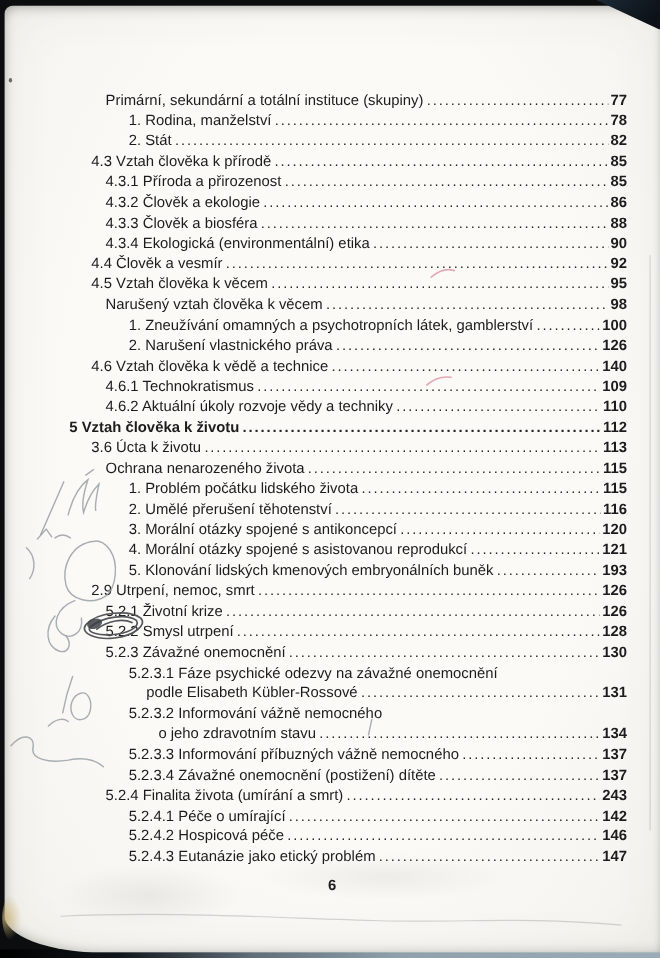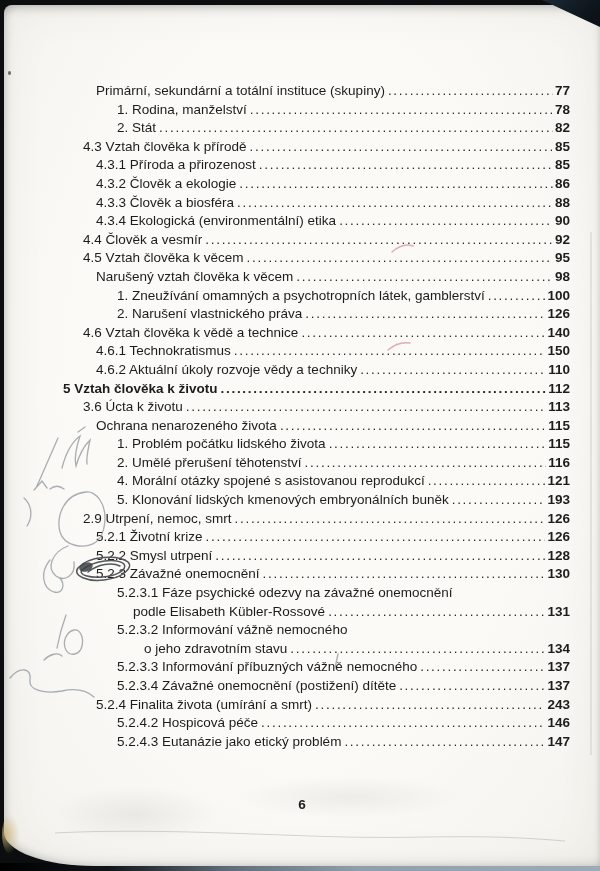--- a/index.html
+++ b/index.html
@@ -155,21 +155,21 @@
     <span class="pg">126</span>
   </div>
         <div class="row ind-1">
     <span class="lbl">4.6 Vztah člověka k vědě a technice</span>
     <span class="dots"></span>
     <span class="pg">140</span>
   </div>
         <div class="row ind-2">
     <span class="lbl">4.6.1 Technokratismus</span>
     <span class="dots"></span>
-    <span class="pg">150</span>
+    <span class="pg">109</span>
   </div>
         <div class="row ind-2">
     <span class="lbl">4.6.2 Aktuální úkoly rozvoje vědy a techniky</span>
     <span class="dots"></span>
     <span class="pg">110</span>
   </div>
         <div class="row ind-0 bold">
     <span class="lbl">5 Vztah člověka k životu</span>
     <span class="dots"></span>
     <span class="pg">112</span>
@@ -188,20 +188,25 @@
     <span class="lbl">1. Problém počátku lidského života</span>
     <span class="dots"></span>
     <span class="pg">115</span>
   </div>
         <div class="row ind-3">
     <span class="lbl">2. Umělé přerušení těhotenství</span>
     <span class="dots"></span>
     <span class="pg">116</span>
   </div>
         <div class="row ind-3">
+    <span class="lbl">3. Morální otázky spojené s antikoncepcí</span>
+    <span class="dots"></span>
+    <span class="pg">120</span>
+  </div>
+        <div class="row ind-3">
     <span class="lbl">4. Morální otázky spojené s asistovanou reprodukcí</span>
     <span class="dots"></span>
     <span class="pg">121</span>
   </div>
         <div class="row ind-3">
     <span class="lbl">5. Klonování lidských kmenových embryonálních buněk</span>
     <span class="dots"></span>
     <span class="pg">193</span>
   </div>
         <div class="row ind-1">
@@ -249,20 +254,25 @@
   </div>
         <div class="row ind-3">
     <span class="lbl">5.2.3.4 Závažné onemocnění (postižení) dítěte</span>
     <span class="dots"></span>
     <span class="pg">137</span>
   </div>
         <div class="row ind-2">
     <span class="lbl">5.2.4 Finalita života (umírání a smrt)</span>
     <span class="dots"></span>
     <span class="pg">243</span>
+  </div>
+        <div class="row ind-3">
+    <span class="lbl">5.2.4.1 Péče o umírající</span>
+    <span class="dots"></span>
+    <span class="pg">142</span>
   </div>
         <div class="row ind-3">
     <span class="lbl">5.2.4.2 Hospicová péče</span>
     <span class="dots"></span>
     <span class="pg">146</span>
   </div>
         <div class="row ind-3">
     <span class="lbl">5.2.4.3 Eutanázie jako etický problém</span>
     <span class="dots"></span>
     <span class="pg">147</span>

